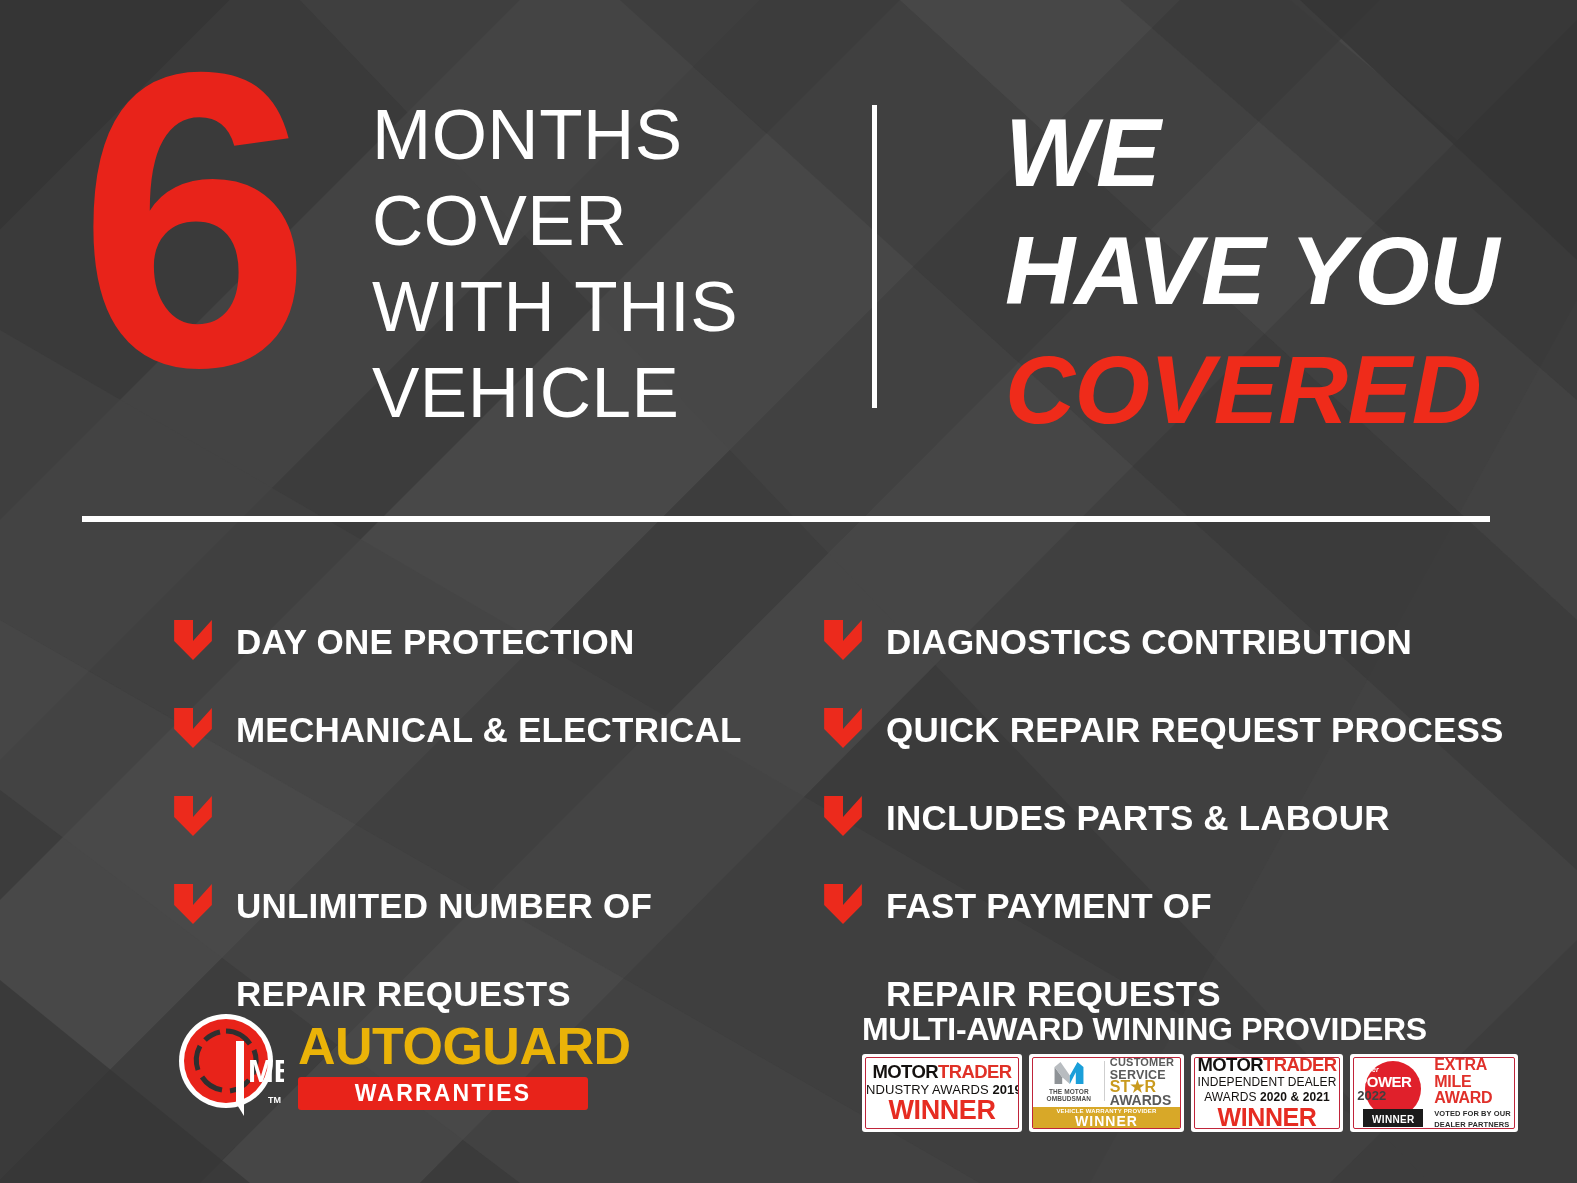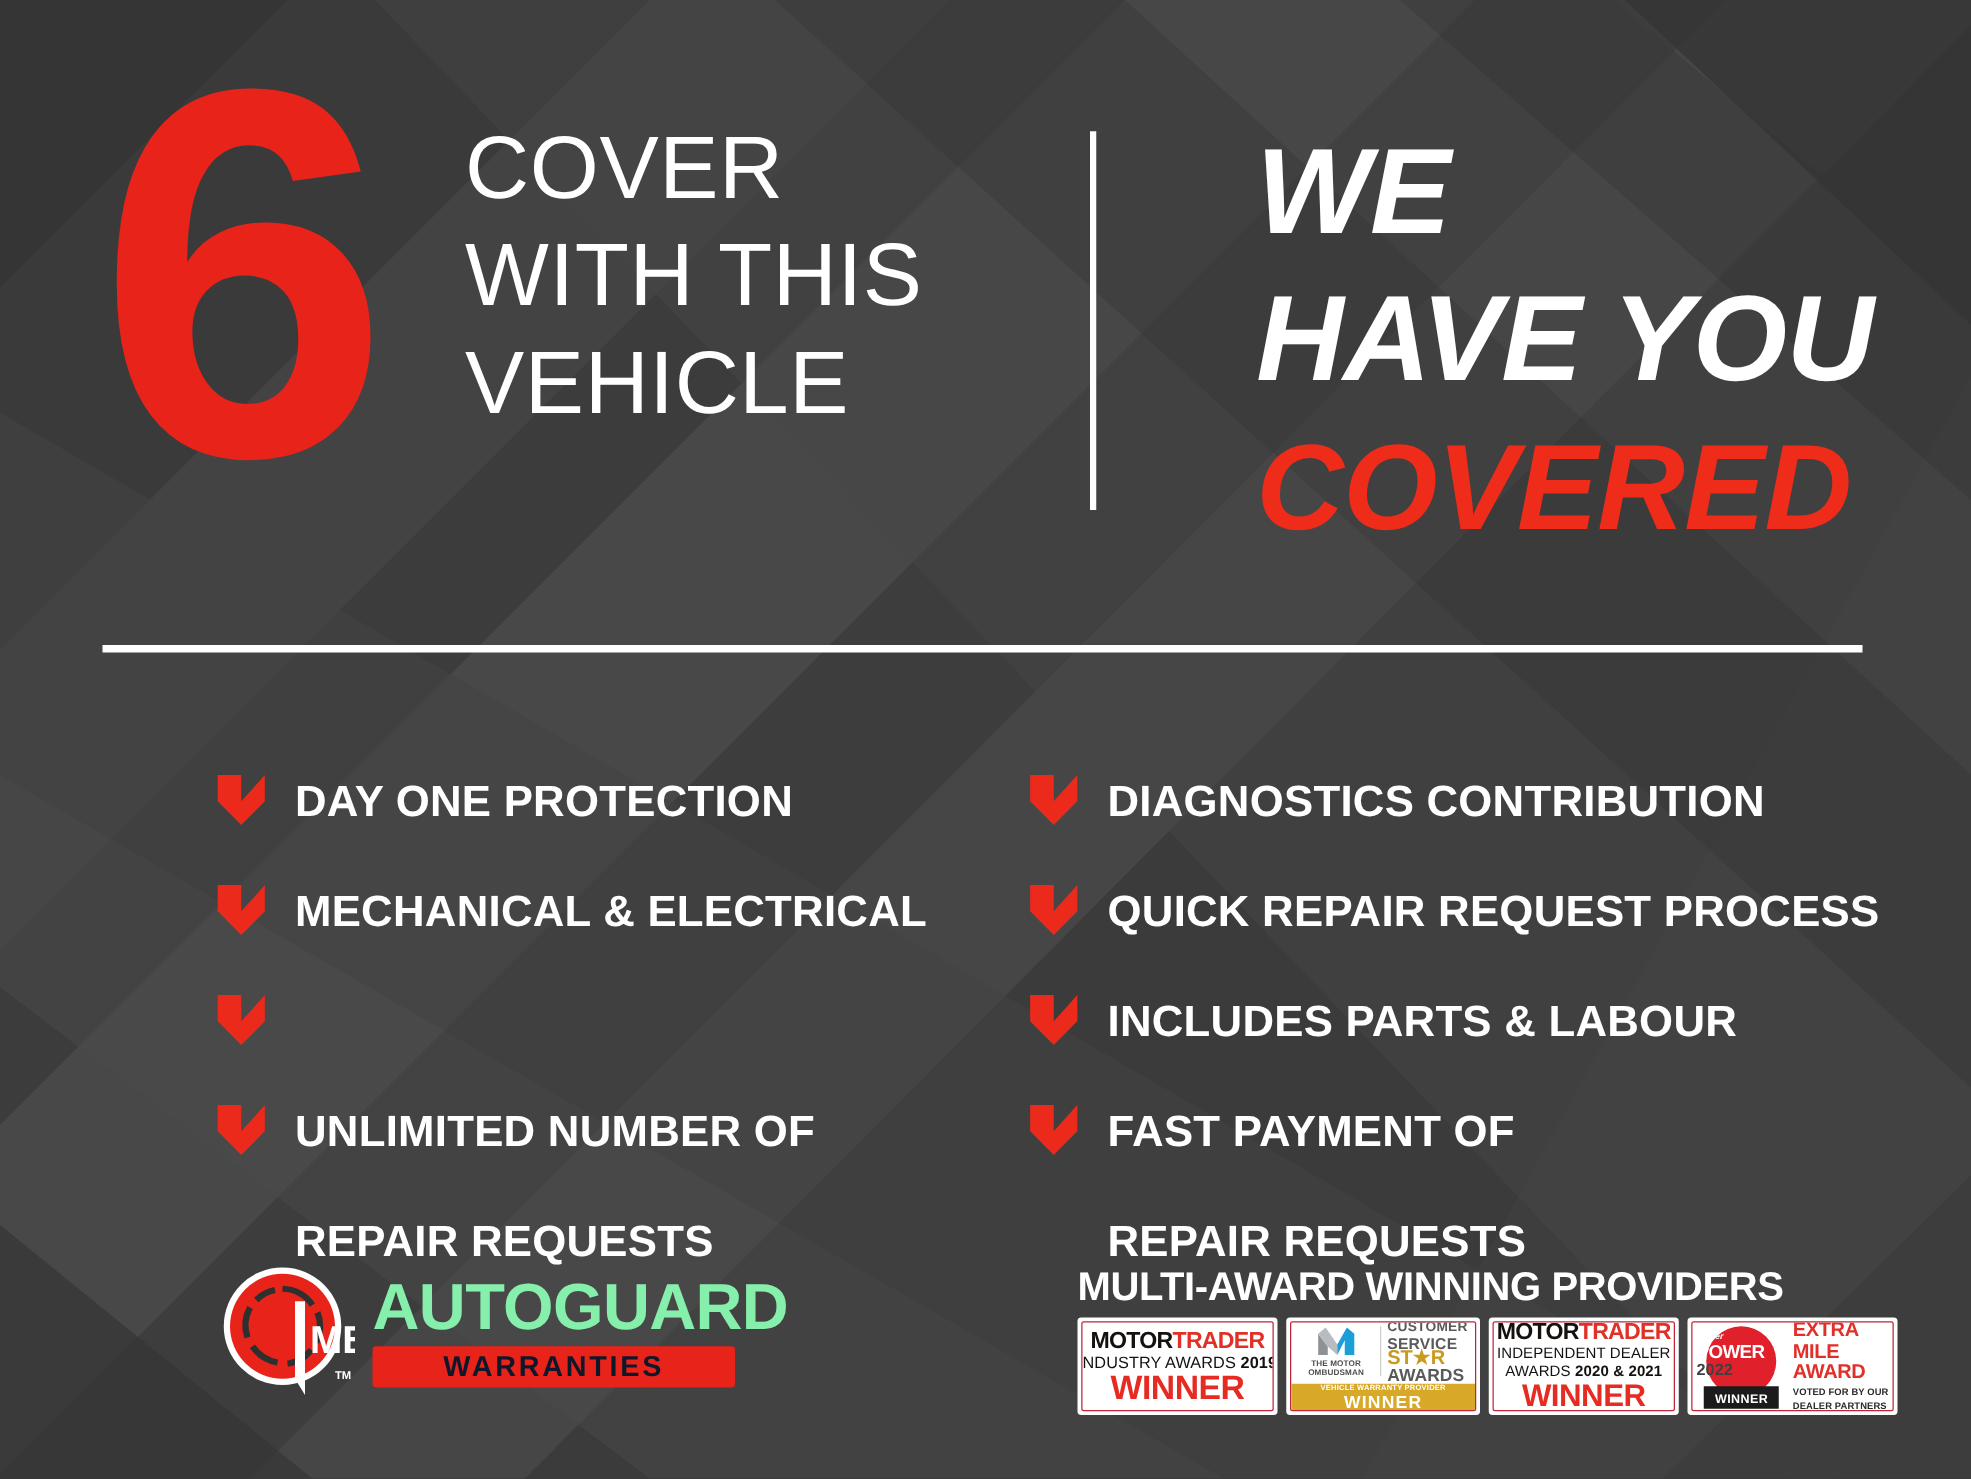--- a/index.html
+++ b/index.html
@@ -99,36 +99,36 @@
     letter-spacing:0.2px;
     white-space:nowrap;
   }
 
   
   .brand{position:absolute;left:176px;top:1008px;display:flex;align-items:center;}
   .mbi{position:relative;width:108px;height:112px;flex:0 0 auto;}
   .mbi svg{display:block;width:100%;height:100%;}
   .brandtxt{margin-left:14px;margin-top:2px;}
   .ag-word{
-    color:#86efac;
+    color:#eab308;
     font-size:52px;
     font-weight:700;
     letter-spacing:-0.5px;
     line-height:52px;
     font-family:"Liberation Sans", sans-serif;
   }
   .ag-bar{
     margin-top:5px;
     background:#e8231a;
     width:290px;height:33px;
     border-radius:3px;
     display:flex;align-items:center;justify-content:center;
   }
   .ag-bar span{
-    color:#0f172a;
+    color:#ffffff;
     font-size:23px;
     font-weight:700;
     letter-spacing:2.2px;
   }
 
   
   .awards{position:absolute;left:862px;top:1012px;width:636px;}
   .awards-title{
     color:#ffffff;
     font-size:32px;
@@ -231,20 +231,21 @@
       <polygon points="0,980 250,1183 0,1183" fill="#353535" opacity="0.7"></polygon>
       <polygon points="1330,1183 1577,940 1577,1183" fill="#3a3a3a" opacity="0.6"></polygon>
     </svg>
   </div>
 
   <div class="header">
 
     <div class="big-num">6</div>
 
     <div class="head-left">
+      <span class="ln">MONTHS</span>
       <span class="ln">COVER</span>
       <span class="ln">WITH THIS</span>
       <span class="ln">VEHICLE</span>
     </div>
 
     <div class="v-divider"></div>
 
     <div class="head-right">
       <span class="ln">WE</span>
       <span class="ln">HAVE YOU</span>

